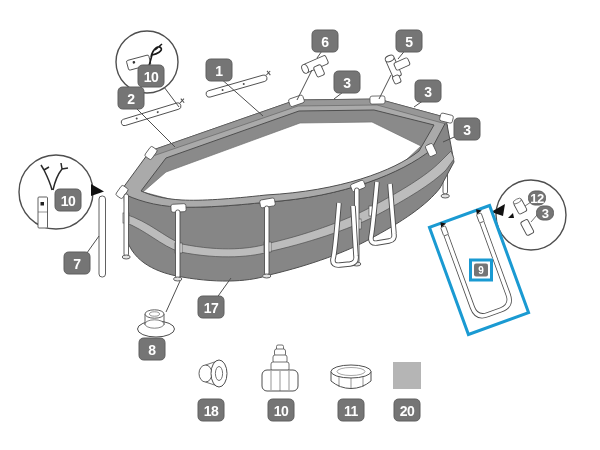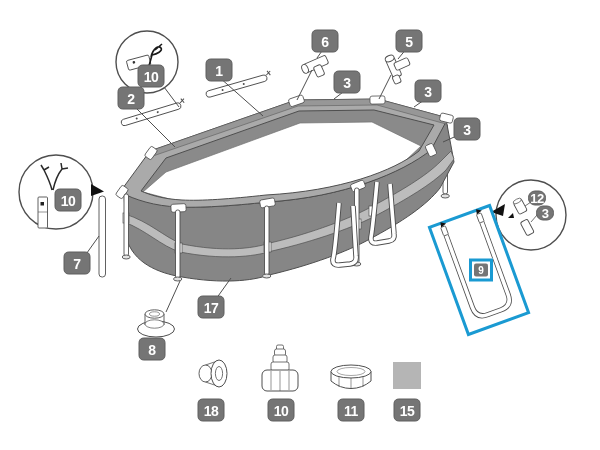--- a/index.html
+++ b/index.html
@@ -215,19 +215,19 @@
 <div class="badge" style="left:77px;top:263px">7</div>
 <div class="badge" style="left:152px;top:349px">8</div>
 <div class="badge" style="left:68px;top:200px">10</div>
 <div class="badge" style="left:151px;top:76px">10</div>
 <div class="badge" style="left:211px;top:307px">17</div>
 <div class="badge small" style="left:545px;top:213px">3</div>
 <div class="badge small" style="left:537px;top:198px">12</div>
 <div class="badge" style="left:211px;top:410px">18</div>
 <div class="badge" style="left:281px;top:410px">10</div>
 <div class="badge" style="left:351px;top:410px">11</div>
-<div class="badge" style="left:407px;top:410px">15</div>
+<div class="badge" style="left:407px;top:410px">20</div>
 
 <div class="badge9wrap" style="left:481px;top:270px">
   <div class="badge9">9</div>
 </div>
 
 </div>
 
 </body></html>

